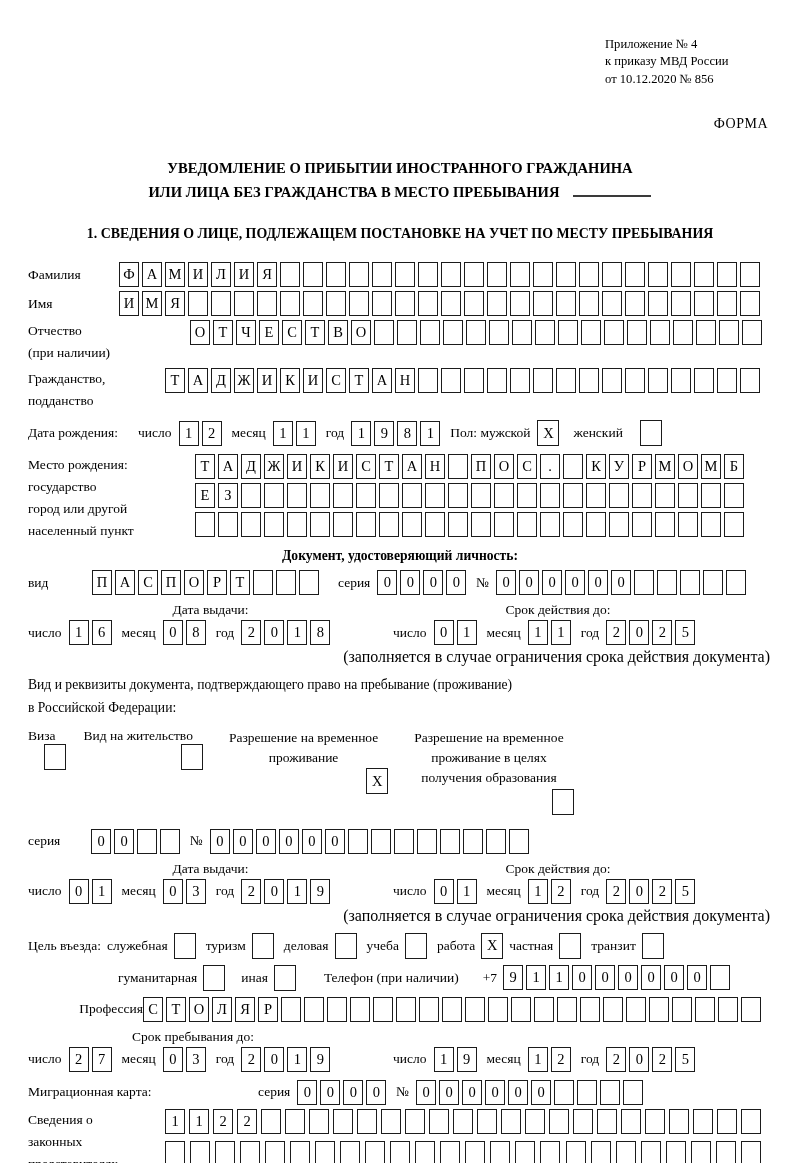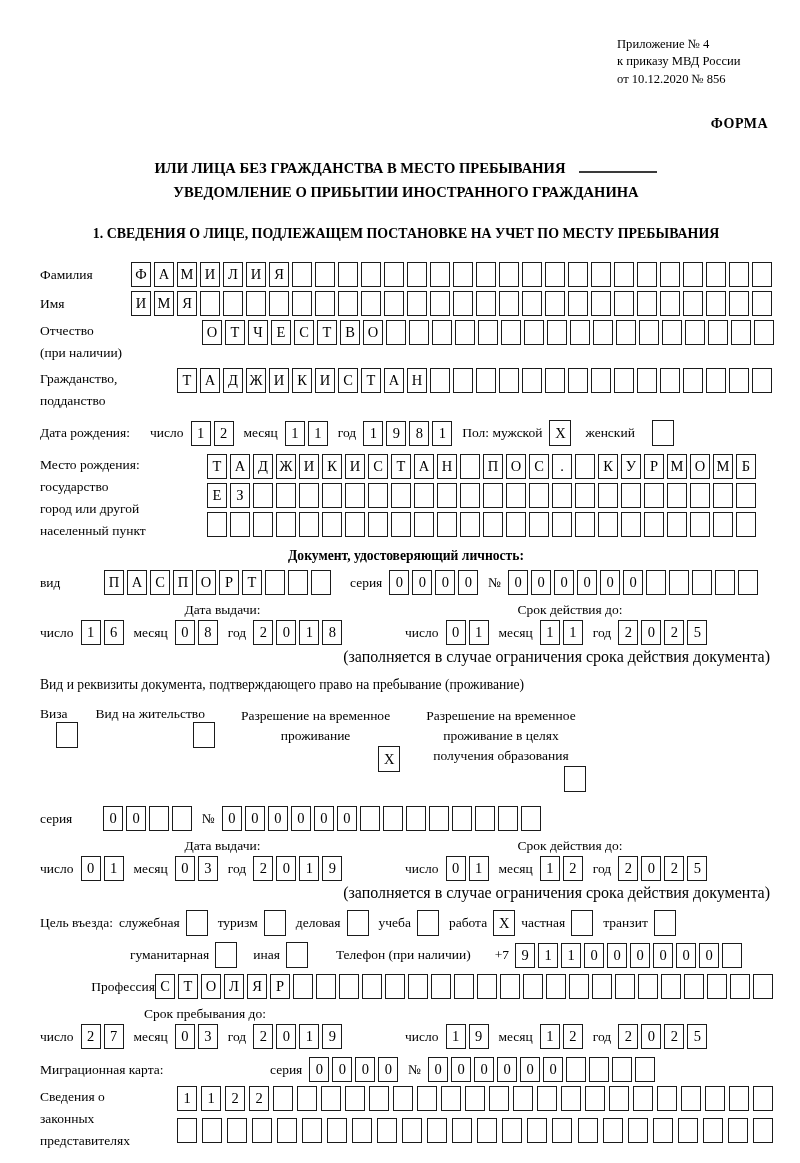--- a/index.html
+++ b/index.html
@@ -2,26 +2,26 @@
 <html lang="ru"><head>
 <meta charset="utf-8">
 <style>
   * { margin:0; padding:0; box-sizing:border-box; }
   html,body { background:#ffffff; }
   body {
     width:800px; height:1163px; overflow:hidden;
     font-family:"Liberation Serif","DejaVu Serif",serif;
     color:#000; font-size:13.5px;
   }
-  .page { position:relative; width:800px; height:1163px; padding:36px 28px 0 40px; }
+  .page { position:relative; width:800px; height:1163px; padding:36px 28px 0 28px; }
 
   
   .attach { margin-left:577px; font-size:12.6px; line-height:1.38; }
   .attach-note { margin-top:3px; font-size:12.2px; line-height:1.38; }
-  .forma { margin-top:26px; font-weight:bold; font-size:14px; text-align:right; padding-right:4px; letter-spacing:.5px; }
+  .forma { margin-top:26px; font-weight:normal; font-size:14px; text-align:right; padding-right:4px; letter-spacing:.5px; }
 
   
   .title { margin-top:24px; text-align:center; font-weight:bold; font-size:14.6px; line-height:1.6; }
   .blank-line { display:inline-block; width:78px; border-bottom:2.2px solid #3a3a3a; margin-left:14px; vertical-align:baseline; }
 
   .sec-head { margin-top:22px; margin-bottom:20px; font-weight:bold; font-size:13.9px; text-align:center; white-space:nowrap; }
 
   
   .frow { display:flex; align-items:center; margin-bottom:4px; }
   .frow.top { align-items:flex-start; }
@@ -82,24 +82,24 @@
 <div class="page">
 
   <div class="attach">
     <div>Приложение № 4</div>
     <div>к приказу МВД России</div>
     <div>от 10.12.2020 № 856</div>
     <div class="forma">ФОРМА</div>
   </div>
 
   <div class="title">
+    <div>УВЕДОМЛЕНИЕ О ПРИБЫТИИ ИНОСТРАННОГО ГРАЖДАНИНА</div>
     <div>
       <span>ИЛИ ЛИЦА БЕЗ ГРАЖДАНСТВА В МЕСТО ПРЕБЫВАНИЯ</span><span class="blank-line"></span>
     </div>
-    <div>УВЕДОМЛЕНИЕ О ПРИБЫТИИ ИНОСТРАННОГО ГРАЖДАНИНА</div>
   </div>
 
   <div class="sec-head">1. СВЕДЕНИЯ О ЛИЦЕ, ПОДЛЕЖАЩЕМ ПОСТАНОВКЕ НА УЧЕТ ПО МЕСТУ ПРЕБЫВАНИЯ</div>
 
   <div class="frow">
     <span class="flabel w91">Фамилия</span>
     <span class="cells">
         <span class="cell">Ф</span>
         <span class="cell">А</span>
         <span class="cell">М</span>
@@ -427,20 +427,21 @@
           <span class="cell">2</span>
           <span class="cell">0</span>
           <span class="cell">2</span>
           <span class="cell">5</span>
         </span>
     </span>
   </div>
   <div class="note-right">(заполняется в случае ограничения срока действия документа)</div>
 
   <p class="para">Вид и реквизиты документа, подтверждающего право на пребывание (проживание)</p>
+  <p class="para">в Российской Федерации:</p>
 
   <div class="cbrow">
     <span class="cb-item">
       <span class="cb-lab">Виза</span>
       <span class="cbox"></span>
     </span>
     <span class="cb-item mlr18">
       <span class="cb-lab">Вид на жительство</span>
       <span class="cbox"></span>
     </span>

